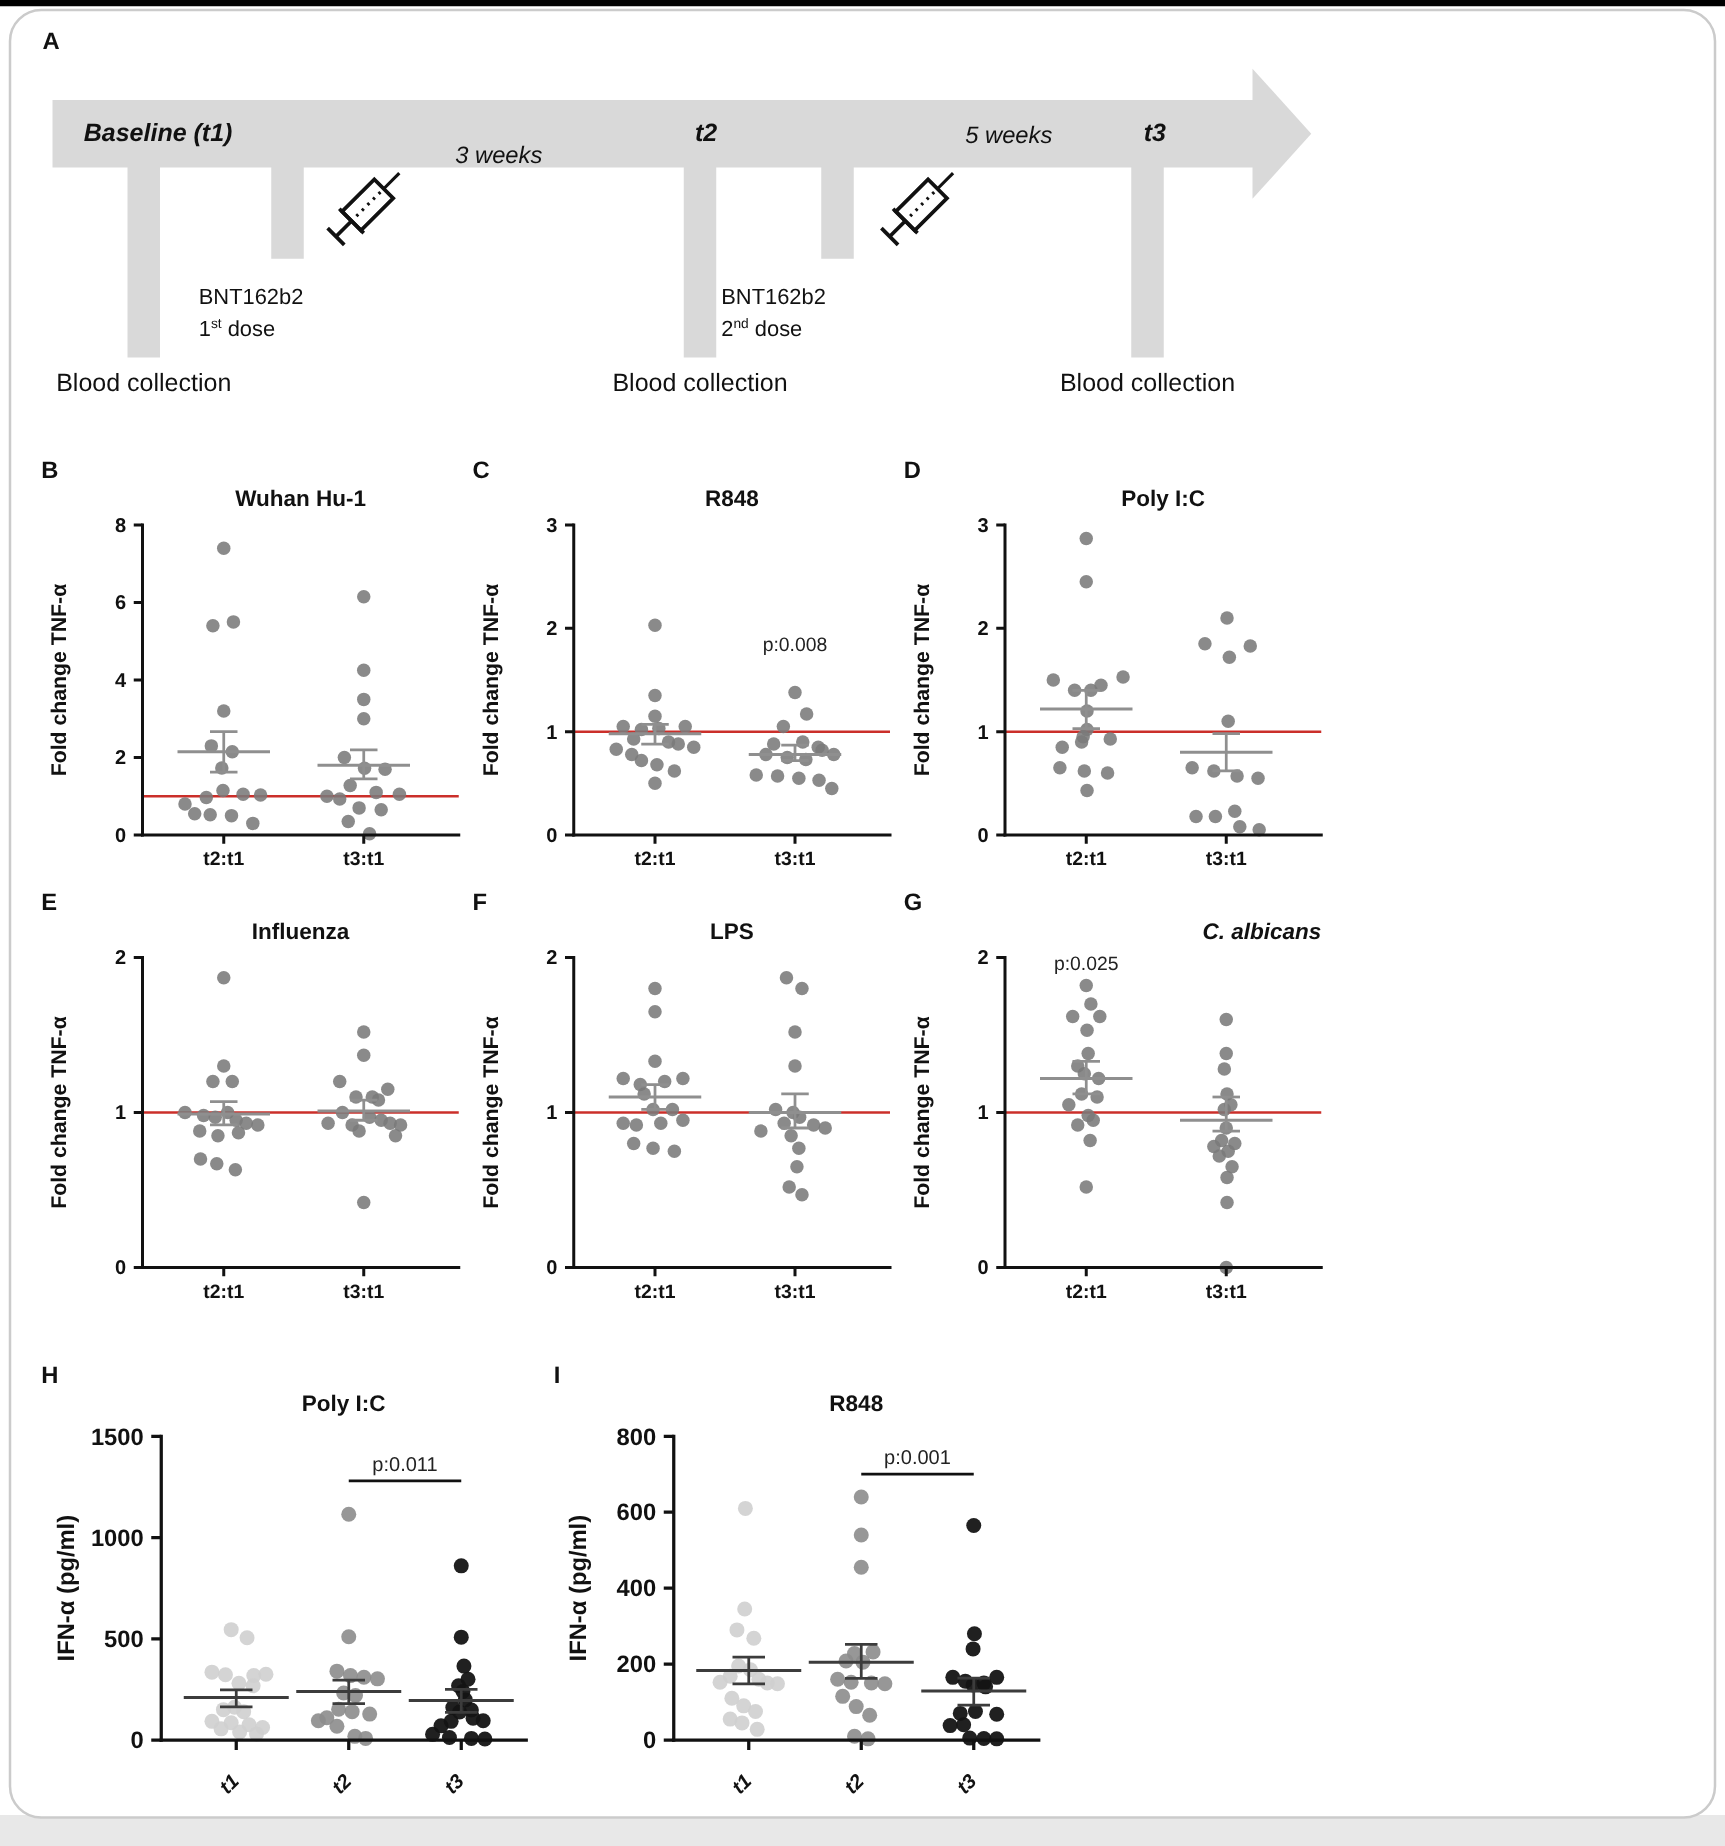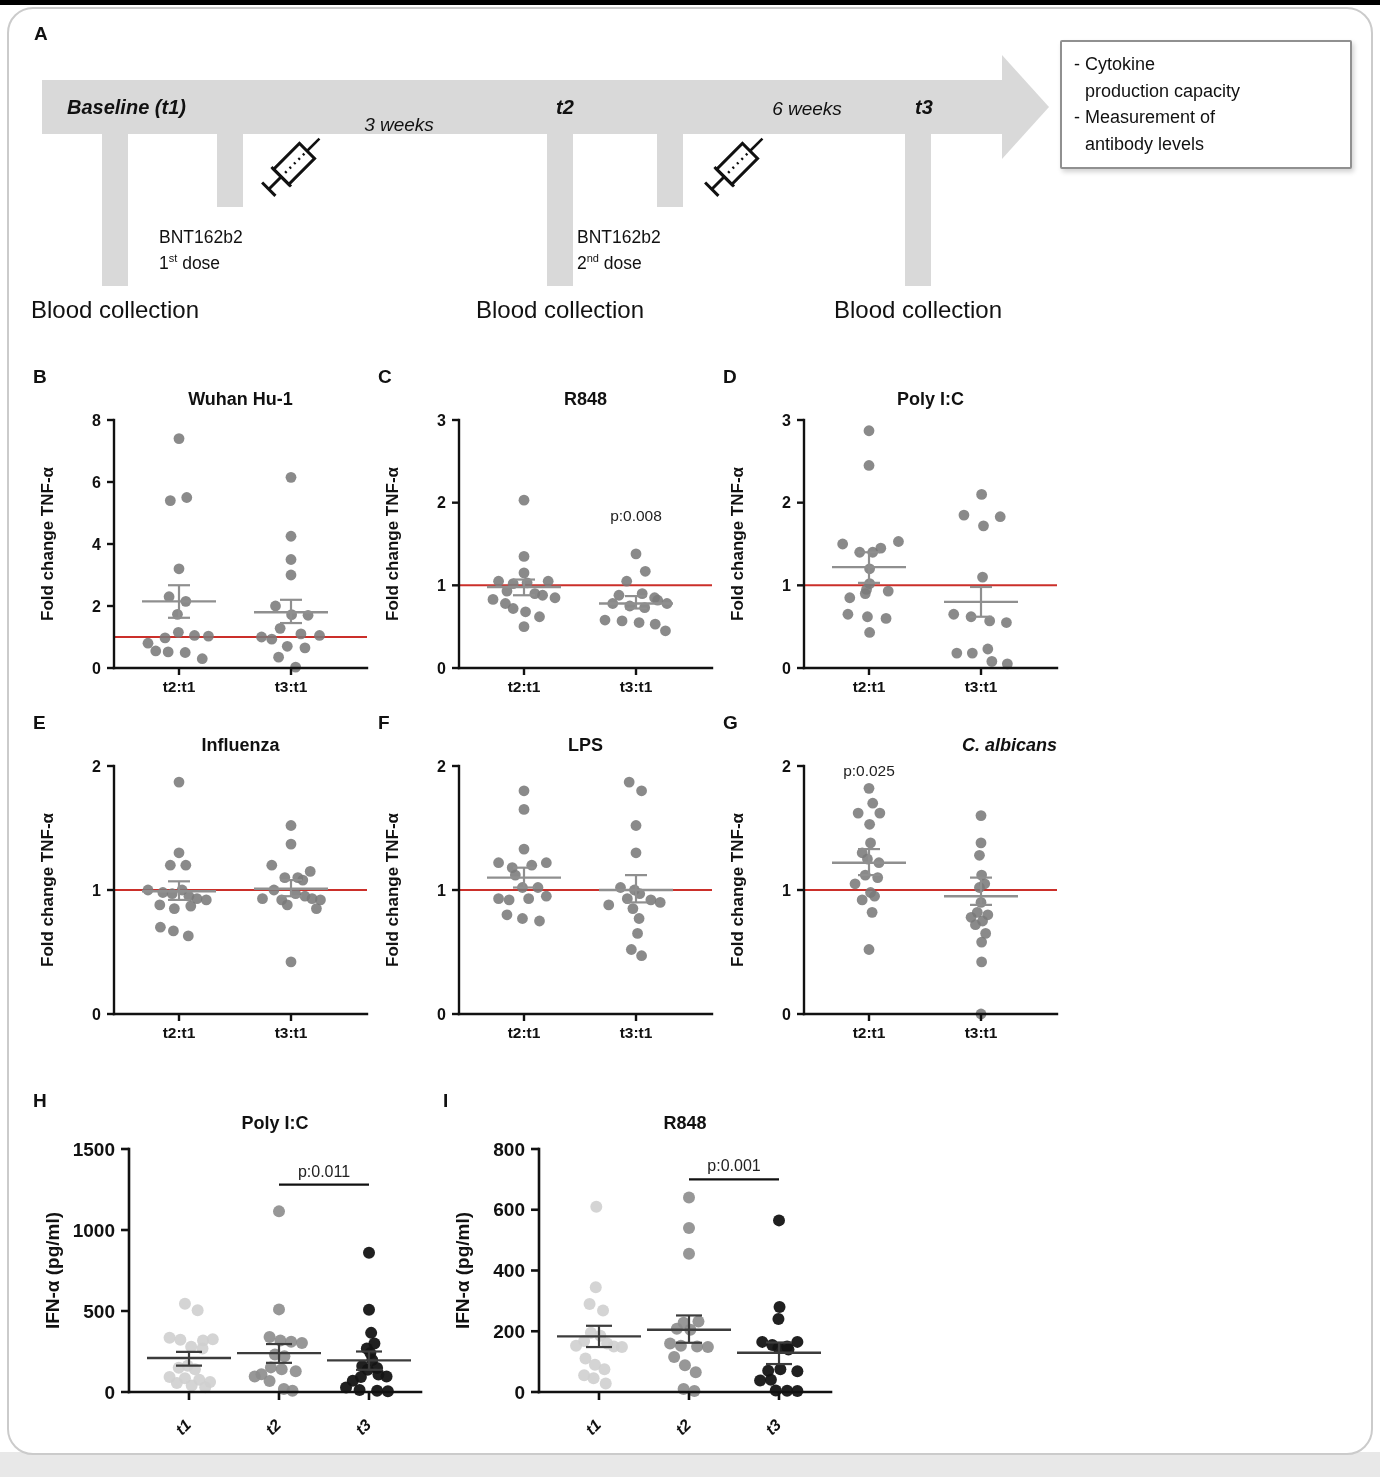--- a/index.html
+++ b/index.html
@@ -20,21 +20,21 @@
   .bar-blood{height:153px;}
   .bar-dose{height:74px;}
   .b1{left:93px;} .b2{left:208px;} .b3{left:538px;} .b4{left:648px;} .b5{left:896px;}
   .tl-label{position:absolute;top:87px;font-size:20px;font-weight:bold;font-style:italic;}
   .pos-baseline{left:58px;} .pos-t2{left:547px;} .pos-t3{left:906px;}
   .tl-weeks{position:absolute;top:89px;width:120px;text-align:center;font-size:19px;font-style:italic;}
   .pos-w1{left:330px;margin-top:16px;} .pos-w2{left:738px;}
   .dose-label{position:absolute;top:215px;width:190px;text-align:left;font-size:17.5px;line-height:1.5;}
   .pos-d1{left:150px;} .pos-d2{left:568px;}
   .dose-label sup{font-size:11px;}
-  .blood-label{position:absolute;top:287px;width:170px;text-align:center;font-size:24px;}
+  .blood-label{position:absolute;top:287px;width:170px;text-align:center;font-size:20px;}
   .pos-bl1{left:21px;} .pos-bl2{left:466px;} .pos-bl3{left:824px;}
   .syringe{position:absolute;}
   .pos-s1{left:238px;top:114px;} .pos-s2{left:681px;top:114px;}
   .outcome-box{position:absolute;left:1051px;top:31px;width:292px;box-sizing:border-box;
                background:#fff;border:2px solid #909090;border-radius:2px;
                padding:9px 12px;font-size:18px;line-height:1.48;
                box-shadow:2px 3px 5px rgba(0,0,0,0.18);}
   .outcome-box .cont{padding-left:11px;}
   
   .row{display:flex;padding-left:20px;}
@@ -66,21 +66,21 @@
 
     <div class="tl-bar bar-blood b1"></div>
     <div class="tl-bar bar-dose b2"></div>
     <div class="tl-bar bar-blood b3"></div>
     <div class="tl-bar bar-dose b4"></div>
     <div class="tl-bar bar-blood b5"></div>
 
     <div class="tl-label pos-baseline">Baseline (t1)</div>
     <div class="tl-weeks pos-w1">3 weeks</div>
     <div class="tl-label pos-t2">t2</div>
-    <div class="tl-weeks pos-w2">6 weeks</div>
+    <div class="tl-weeks pos-w2">5 weeks</div>
     <div class="tl-label pos-t3">t3</div>
 
     <svg class="syringe pos-s1" viewBox="0 0 70 70" width="88" height="88">
       <g transform="rotate(135 35 35)" stroke="#111" fill="none">
         <line x1="3" y1="35" x2="17" y2="35" stroke-width="2"></line>
         <rect x="17" y="26.5" width="29" height="17" stroke-width="2.4" fill="#fff"></rect>
         <line x1="20" y1="35" x2="42" y2="35" stroke-width="2" stroke-dasharray="1.6 3.4"></line>
         <line x1="46" y1="24" x2="46" y2="46" stroke-width="2.4"></line>
         <line x1="46" y1="35" x2="60" y2="35" stroke-width="2.4"></line>
         <line x1="60" y1="27.5" x2="60" y2="42.5" stroke-width="2.4"></line>
@@ -103,26 +103,20 @@
     </div>
     <div class="dose-label pos-d2">
       <span>BNT162b2</span><br>
       <span>2</span><sup>nd</sup><span> dose</span>
     </div>
 
     <div class="blood-label pos-bl1">Blood collection</div>
     <div class="blood-label pos-bl2">Blood collection</div>
     <div class="blood-label pos-bl3">Blood collection</div>
 
-    <div class="outcome-box">
-      <div>- Cytokine</div>
-      <div class="cont">production capacity</div>
-      <div>- Measurement of</div>
-      <div class="cont">antibody levels</div>
-    </div>
   </div>
 
   <div class="row row1">
     <div class="panel small">
       <div class="letter">B</div>
       <div class="panel-title">Wuhan Hu-1</div>
       <svg class="plot" viewBox="0 0 345 292" width="345" height="292">
           <line x1="85" y1="227" x2="338" y2="227" stroke="#cb2f2a" stroke-width="2"></line>
           <circle cx="150" cy="28.599999999999994" r="5.4" fill="#7a7a7a" fill-opacity="0.88"></circle>
           <circle cx="141.32" cy="90.6" r="5.4" fill="#7a7a7a" fill-opacity="0.88"></circle>

